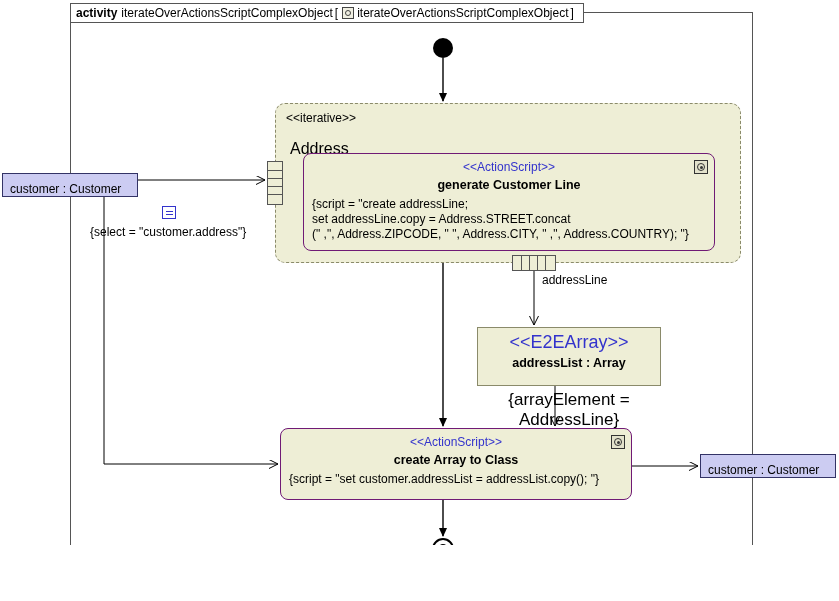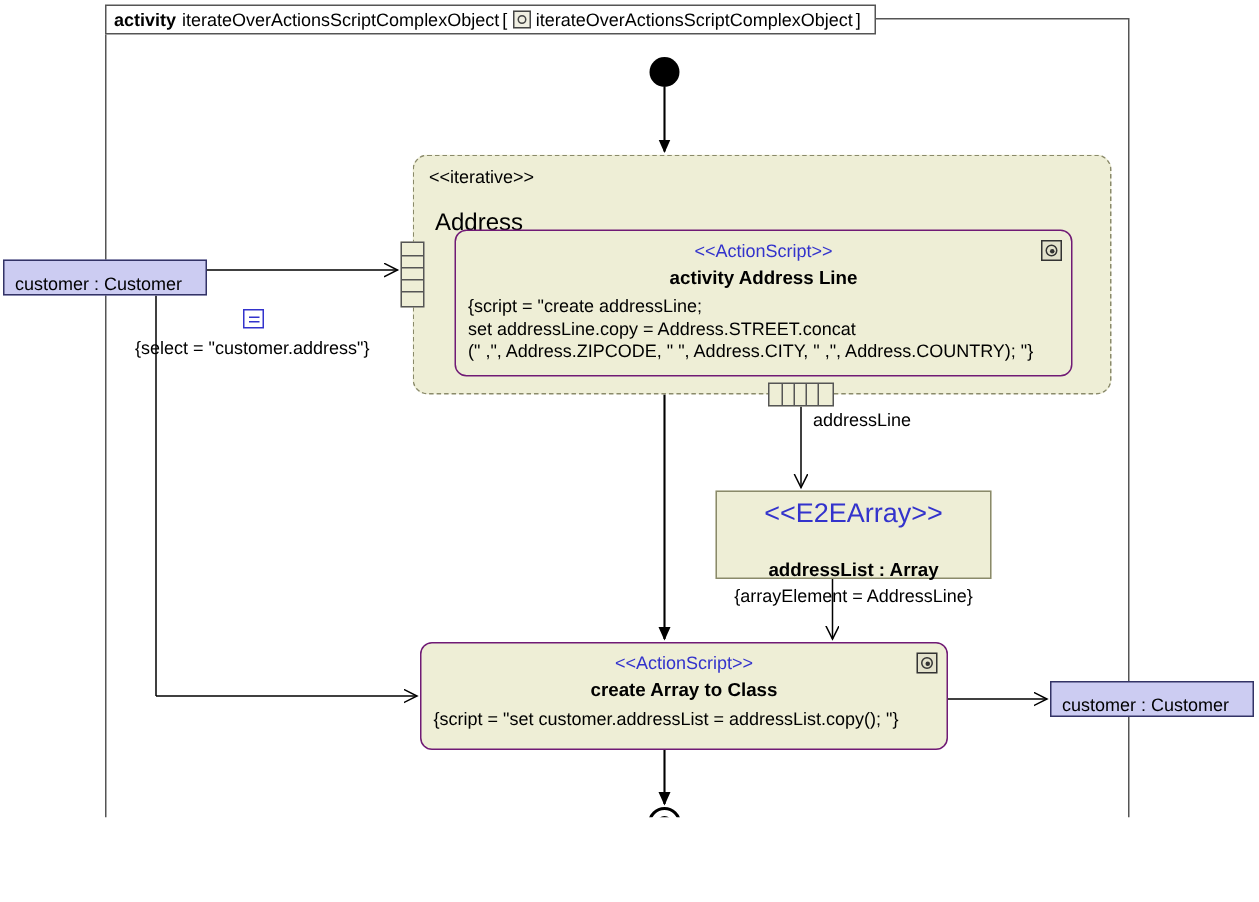--- a/index.html
+++ b/index.html
@@ -260,27 +260,27 @@
     text-align: center;
     color: #3333cc;
     font-size: 18px;
     margin-top: 4px;
   }
   .object-node .title {
     text-align: center;
     font-weight: bold;
     font-size: 12.5px;
     color: #000000;
-    margin-top: 20px;
+    margin-top: 3px;
   }
   .object-node .constraint {
     text-align: center;
-    font-size: 12px;
-    color: #000000;
-    margin-top: 3px;
+    font-size: 17px;
+    color: #000000;
+    margin-top: 20px;
   }
 
   
   .param-node {
     position: absolute;
     background: #ccccf2;
     border: 1px solid #333366;
     box-sizing: border-box;
     font-size: 12px;
     color: #000000;
@@ -401,21 +401,21 @@
   <div class="pin-stack-bottom">
     <i style="left:8px"></i>
       <i style="left:16px"></i>
       <i style="left:24px"></i>
       <i style="left:32px"></i>
   </div>
 
   <div class="action" id="action-generate">
     <div class="action-icon"></div>
     <div class="stereo">&lt;&lt;ActionScript&gt;&gt;</div>
-    <div class="title">activity Address Line</div>
+    <div class="title">generate Customer Line</div>
     <div class="body">
       <div>{script = "create addressLine;</div>
       <div>set addressLine.copy = Address.STREET.concat</div>
       <div>(" ,", Address.ZIPCODE, " ", Address.CITY, " ,", Address.COUNTRY); "}</div>
     </div>
   </div>
 
   <div class="object-node" id="node-addresslist">
     <div class="stereo">&lt;&lt;E2EArray&gt;&gt;</div>
     <div class="title">addressList : Array</div>

